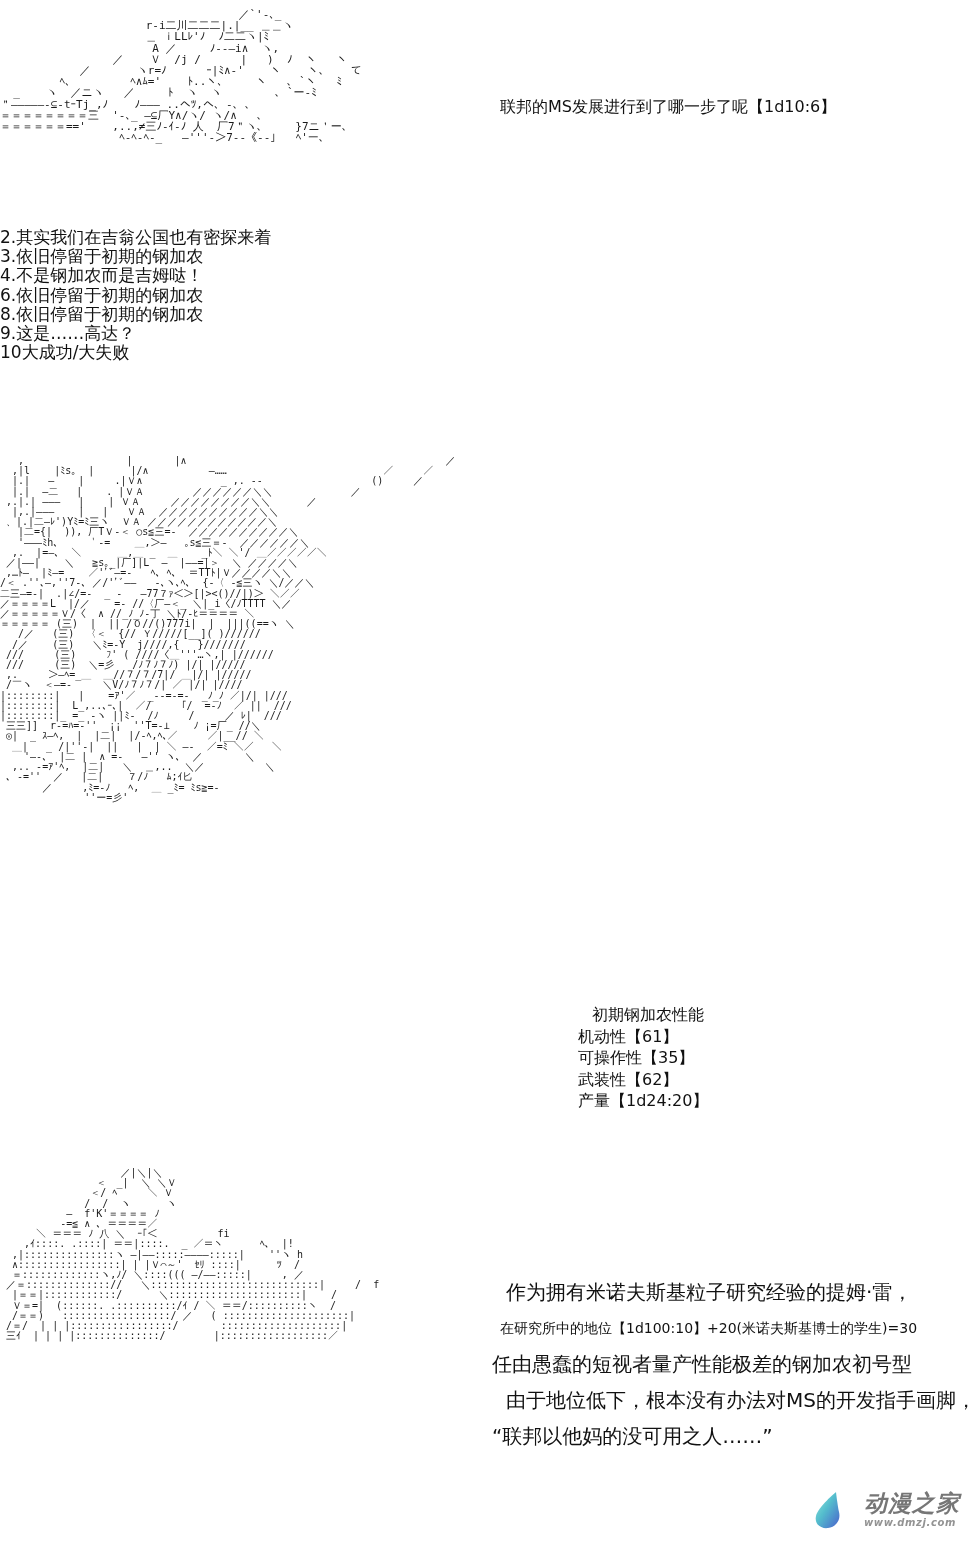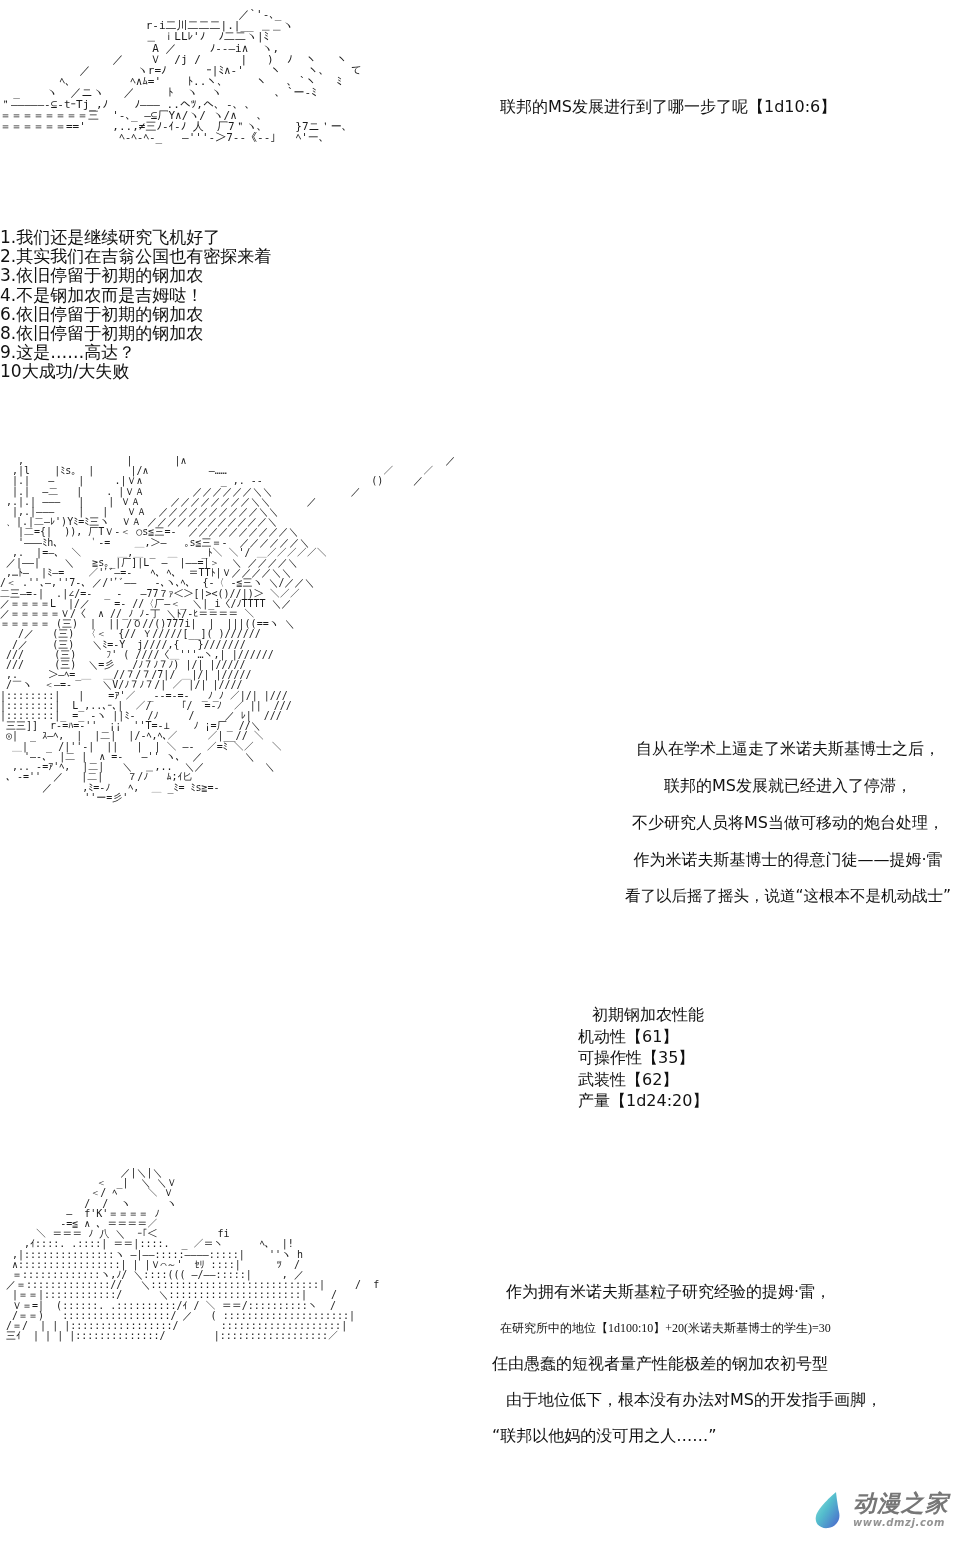--- a/index.html
+++ b/index.html
@@ -106,38 +106,38 @@
   #stats-block .stat-title {
     padding-left: 14px;
   }
 
   #narration-bottom {
     left: 486px;
     top: 1274px;
     width: 490px;
   }
   #narration-bottom .line {
-    font-size: 16px;
+    font-size: 20px;
     line-height: 36px;
     white-space: nowrap;
   }
   #narration-bottom .l1 { padding-left: 20px; }
-  #narration-bottom .l2 { padding-left: 14px; font-size: 12px; font-family: Liberation Serif, serif; }
+  #narration-bottom .l2 { padding-left: 14px; font-size: 14px; }
   #narration-bottom .l3 { padding-left: 20px; }
   #narration-bottom .l4 { padding-left: 6px; }
   #narration-bottom .l5 { padding-left: 6px; }
 
   
   #watermark {
     position: absolute;
     left: 812px;
     top: 1490px;
     display: flex;
     align-items: center;
-    gap: 7px;
+    gap: 18px;
     opacity: 0.92;
   }
   #watermark .drop {
     width: 34px;
     height: 40px;
     position: relative;
   }
   #watermark .drop svg { display: block; }
   #watermark .wm-text {
     display: flex;
@@ -176,21 +176,20 @@
          ﾍ､         ﾍ∧ﾑ='    ﾄ..ヽ､     ヽ   ､ `ヽ   ﾐ
   _    ヽ  ／ニヽ   ／     ﾄ  ヽ  ヽ        ､ `ー-ﾐ
 ＂―――――-⊆-tｰTj_,ﾉ    ﾉ――― ..ヘﾂ,ヘ､ -､ ､
 ＝＝＝＝＝＝＝＝三  '-､_ ―⊆厂Y∧/ヽ/ ヽ/∧   ､
 ＝＝＝＝＝＝=='    ,..,≠三ﾉ-ｲ-ﾉ 人  厂7＂ヽ､     }7ニ＇ー､
                   ﾍ-ﾍ-ﾍ-_   ―'''-＞7--《--｣   ﾍ'ー､</pre>
 
   <div class="cjk" id="prompt-title">联邦的MS发展进行到了哪一步了呢【1d10:6】</div>
 
   <ul id="option-list">
-    <li>1.我们还是继续研究飞机好了</li>
     <li>2.其实我们在吉翁公国也有密探来着</li>
     <li>3.依旧停留于初期的钢加农</li>
     <li>4.不是钢加农而是吉姆哒！</li>
     <li>6.依旧停留于初期的钢加农</li>
     <li>8.依旧停留于初期的钢加农</li>
     <li>9.这是……高达？</li>
     <li>10大成功/大失败</li>
   </ul>
 
   <pre class="aa" id="aa-mid">   ,                 |       |∧                                           ／
@@ -221,27 +220,20 @@
 |::::::::|_ =_ -ヽ ||ﾐ-  /ﾉ     /     ／ ﾚ|  ///
  三三]]  r-=ﾊ=-''  ¡¡  ''T=-⊥    ﾉ ¡=厂_ //＼
  ◎|  _ ｽ―ﾍ,  |  |二|  |/-ﾍ,ﾍ､／     ／|__// ＼
   ＿|   _ /|''-|  ||   |  | ＼ ―‐  ／=ﾐ ＼／   ＼
     '―-､  |二 |  ∧ =-   ―'' ヽ､  ／       ＼
   ,.. -=ｱ'ﾍ,  |二|   ＼  ＿,..  ＼／          ＼
  ､ -=''  ／   |二|    ７/ﾉ   ﾑ;ｲ匕
        ／     ,ﾐ=-ﾉ   ﾍ,  ＿ _ﾐ= ﾐs≧=-
               ''ー=彡'</pre>
 
-  <div class="cjk" id="narration-mid">
-    <div class="line l1">自从在学术上逼走了米诺夫斯基博士之后，</div>
-    <div class="line l2">联邦的MS发展就已经进入了停滞，</div>
-    <div class="line l3">不少研究人员将MS当做可移动的炮台处理，</div>
-    <div class="line l4">作为米诺夫斯基博士的得意门徒——提姆·雷</div>
-    <div class="line l5 wide">看了以后摇了摇头，说道“这根本不是机动战士”</div>
-  </div>
 
   <div class="cjk" id="stats-block">
     <div class="stat-line stat-title">初期钢加农性能</div>
     <div class="stat-line">机动性【61】</div>
     <div class="stat-line">可操作性【35】</div>
     <div class="stat-line">武装性【62】</div>
     <div class="stat-line">产量【1d24:20】</div>
   </div>
 
   <pre class="aa" id="aa-bottom">                    ／|＼|＼

